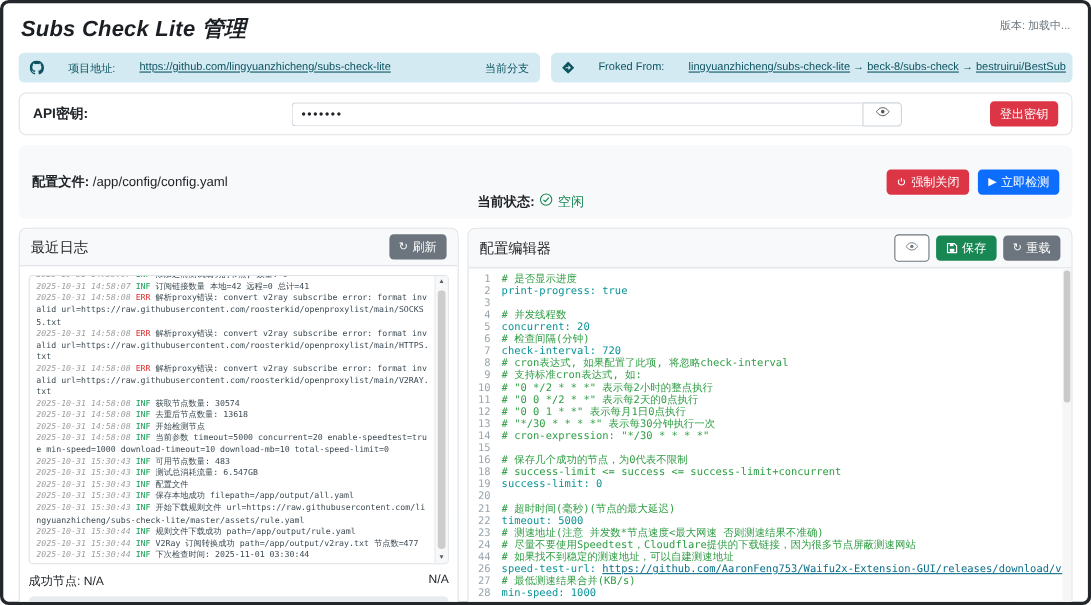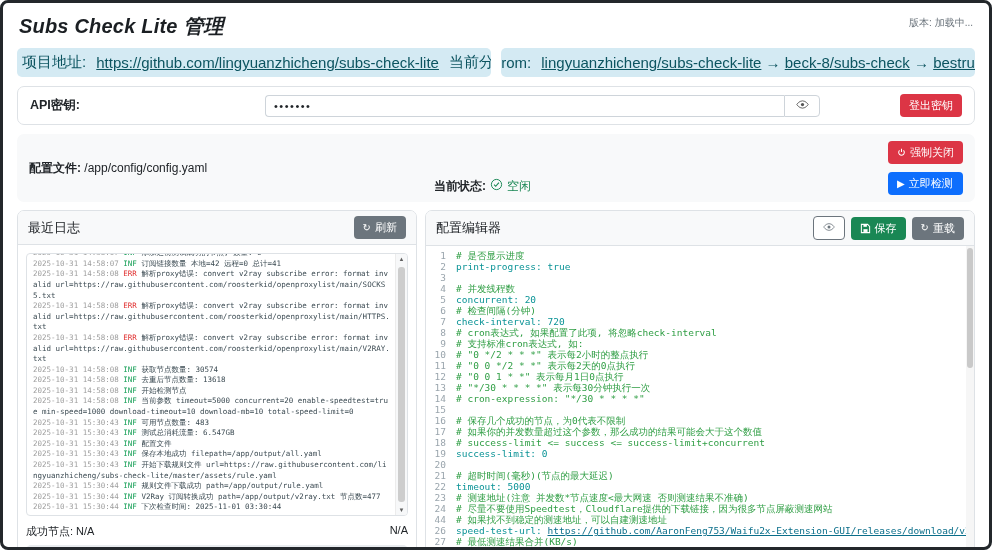--- a/index.html
+++ b/index.html
@@ -13,21 +13,21 @@
   a { color:inherit; }
 
   
   .header-row { display:flex; justify-content:space-between; align-items:flex-start; padding:2px 2px 0; }
   .page-title { font-size:20px; font-weight:bold; color:#1b1f23; letter-spacing:.2px;font-style:italic; }
   .version { font-size:10px; color:#6c757d; margin-top:3px; }
 
   
   .info-row { display:flex; gap:10px; margin-top:8px; }
   .info-box { flex:1; background:#d4eaf3; color:#0c5460; border-radius:5px; padding:5px 10px;
-              font-size:15px; display:flex; align-items:center; gap:10px; min-height:27px; white-space:nowrap; overflow:hidden;justify-content:center;}
+              font-size:10px; display:flex; align-items:center; gap:22px; min-height:27px; white-space:nowrap; overflow:hidden;}
   .info-box a { text-decoration:underline; }
   .branch { margin-left:auto; }
   .icon { display:inline-flex; align-items:center; flex:none; }
 
   
   .api-card { margin-top:9px; border:1px solid #dee2e6; border-radius:7px; padding:7px 12px;
               display:flex; align-items:center; }
   .api-label { font-weight:bold; font-size:12.5px; width:235px; flex:none; }
   .input-group { display:flex; width:555px; }
   .pw-input { flex:1; border:1px solid #ced4da; border-right:none; border-radius:4px 0 0 4px;
@@ -43,42 +43,42 @@
   .btn-outline { background:#fff; color:#6c757d; border:1px solid #6c757d; }
   .logout-btn { margin-left:auto; }
 
   
   .config-bar { margin-top:9px; background:#f8f9fa; border-radius:7px; padding:7px 12px;
                 display:flex; align-items:center; font-size:12px; min-height:28px;}
   .file-group { width:405px; flex:none; }
   .bold { font-weight:bold; }
   .status-group { display:flex; align-items:flex-start; gap:4px;margin-top:36px; }
   .status-ok { color:#198754; }
-  .bar-buttons { margin-left:auto; display:flex; gap:8px;flex-direction:column; }
+  .bar-buttons { margin-left:auto; display:flex; gap:8px; }
 
   
   .main-row { display:flex; gap:8px; margin-top:8px; height:354px; }
   .card { border:1px solid #dee2e6; border-radius:7px; background:#fff; display:flex;
           flex-direction:column; overflow:hidden; }
   .left-card { width:400px; flex:none; }
   .right-card { flex:1; min-width:0; }
   .card-header { background:#f8f9fa; border-bottom:1px solid #dee2e6; padding:5px 10px;
                  display:flex; align-items:center; justify-content:space-between; min-height:30px; flex:none;}
   .card-title { font-size:13px; color:#212529; }
   .hdr-btns { display:flex; gap:6px; align-items:center; }
   .glyph { font-size:10px; line-height:1; }
 
   
   .left-body { padding:8px; display:flex; flex-direction:column; flex:1; min-height:0; }
   .log-box { position:relative; border:1px solid #dee2e6; border-radius:4px; flex:1; overflow:hidden; background:#fff; }
   .log-list { position:absolute; left:6px; right:16px; top:0; bottom:2px; overflow:hidden;
               display:flex; flex-direction:column; justify-content:flex-end;
               font-family:"DejaVu Sans Mono",monospace; font-size:7.5px; line-height:10.6px;
               color:#3b4a52; word-break:break-all; }
-  .log-line .t { color:#9e9e9e; }
+  .log-line .t { color:#9e9e9e;font-style:italic; }
   .log-line .lv-INF { color:#18a058; }
   .log-line .lv-ERR { color:#e03131; }
   .fake-vscroll { position:absolute; right:0; top:0; bottom:0; width:12px; background:#f7f8f9;
                   border-left:1px solid #ececec; }
   .sb-arrow { position:absolute; left:0; right:0; text-align:center; font-size:6px; color:#606060; }
   .sb-up { top:2px; } .sb-down { bottom:2px; }
   .sb-thumb { position:absolute; left:2px; right:2px; top:13px; bottom:13px; background:#cdcdcd; border-radius:3px; }
   .log-footer { padding-top:8px; flex:none; }
   .footer-text { display:flex; justify-content:space-between; font-size:11px; margin-bottom:6px; }
   .progress { height:10px; background:#e9ecef; border-radius:5px; }
@@ -314,24 +314,20 @@
             </div>
             <div class="code-line">
               <span class="ln">15</span>
               <span class="code blank"></span>
             </div>
             <div class="code-line">
               <span class="ln">16</span>
               <span class="code comment"># 保存几个成功的节点，为0代表不限制</span>
             </div>
             <div class="code-line">
-              <span class="ln">17</span>
-              <span class="code comment"># 如果你的并发数量超过这个参数，那么成功的结果可能会大于这个数值</span>
-            </div>
-            <div class="code-line">
               <span class="ln">18</span>
               <span class="code comment"># success-limit &lt;= success &lt;= success-limit+concurrent</span>
             </div>
             <div class="code-line">
               <span class="ln">19</span>
               <span class="code yaml">success-limit: 0</span>
             </div>
             <div class="code-line">
               <span class="ln">20</span>
               <span class="code blank"></span>

